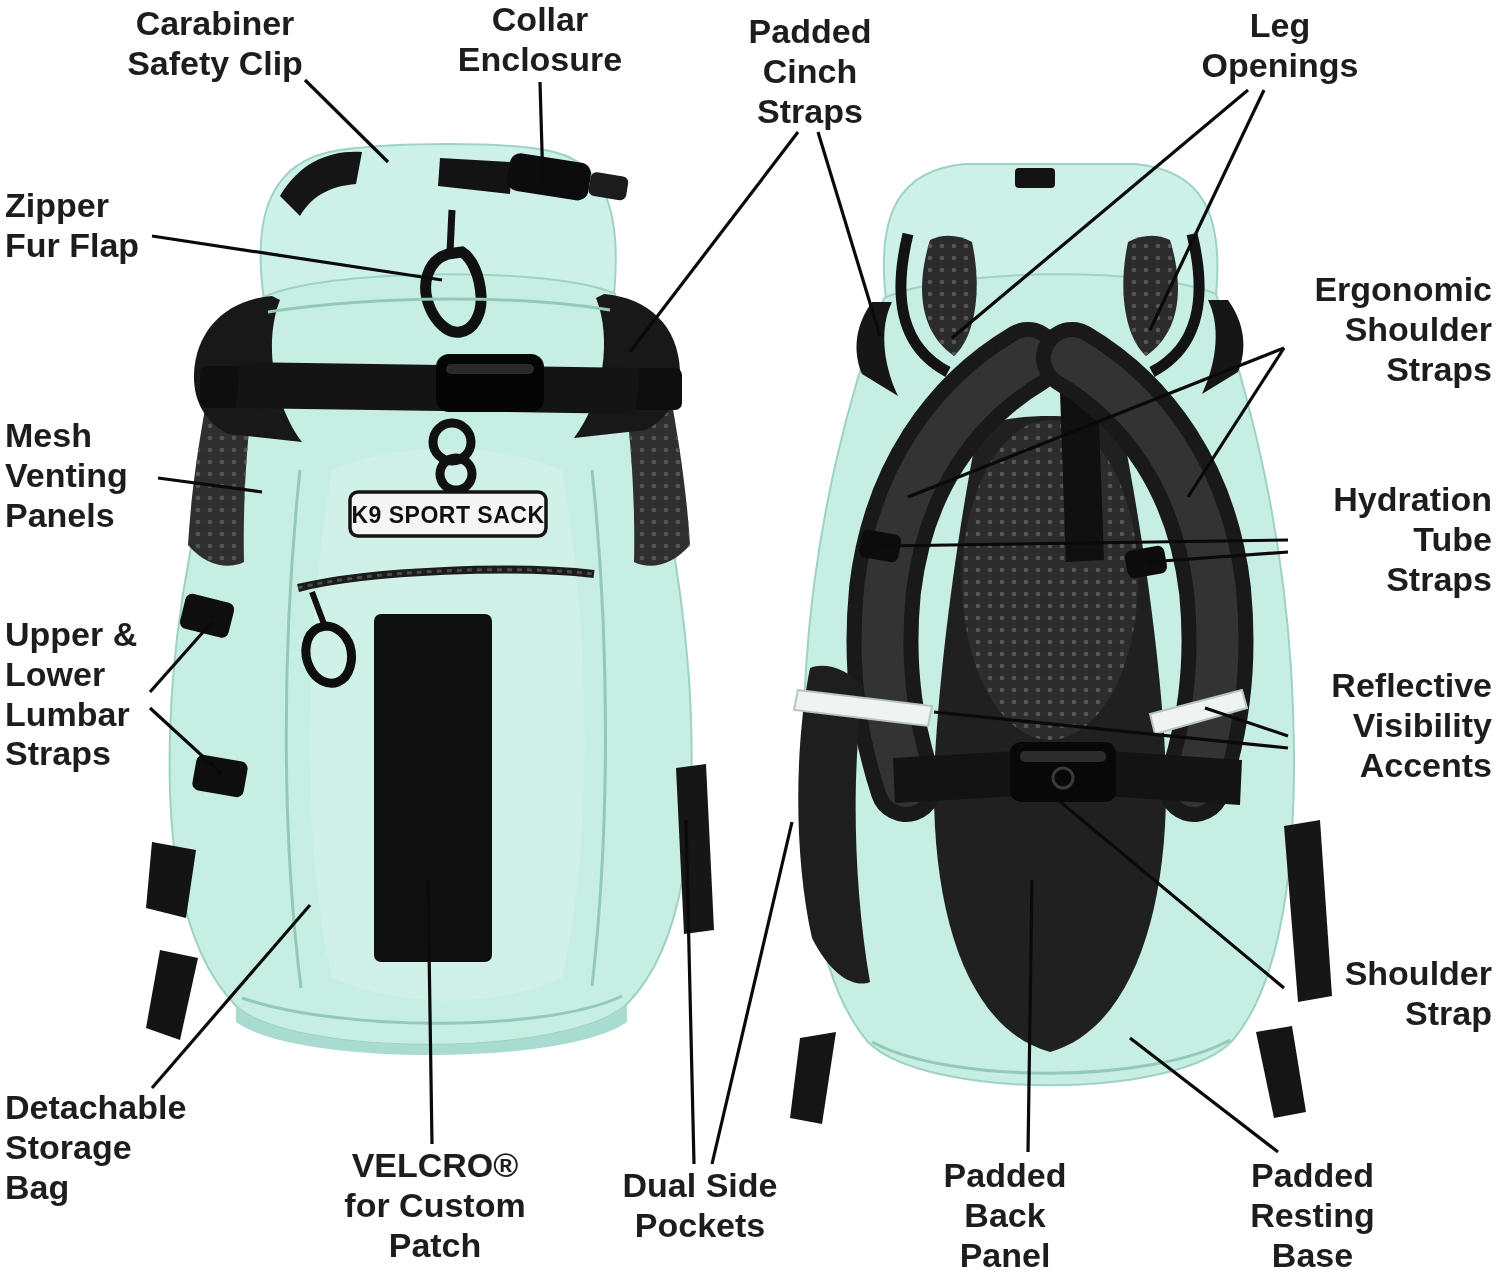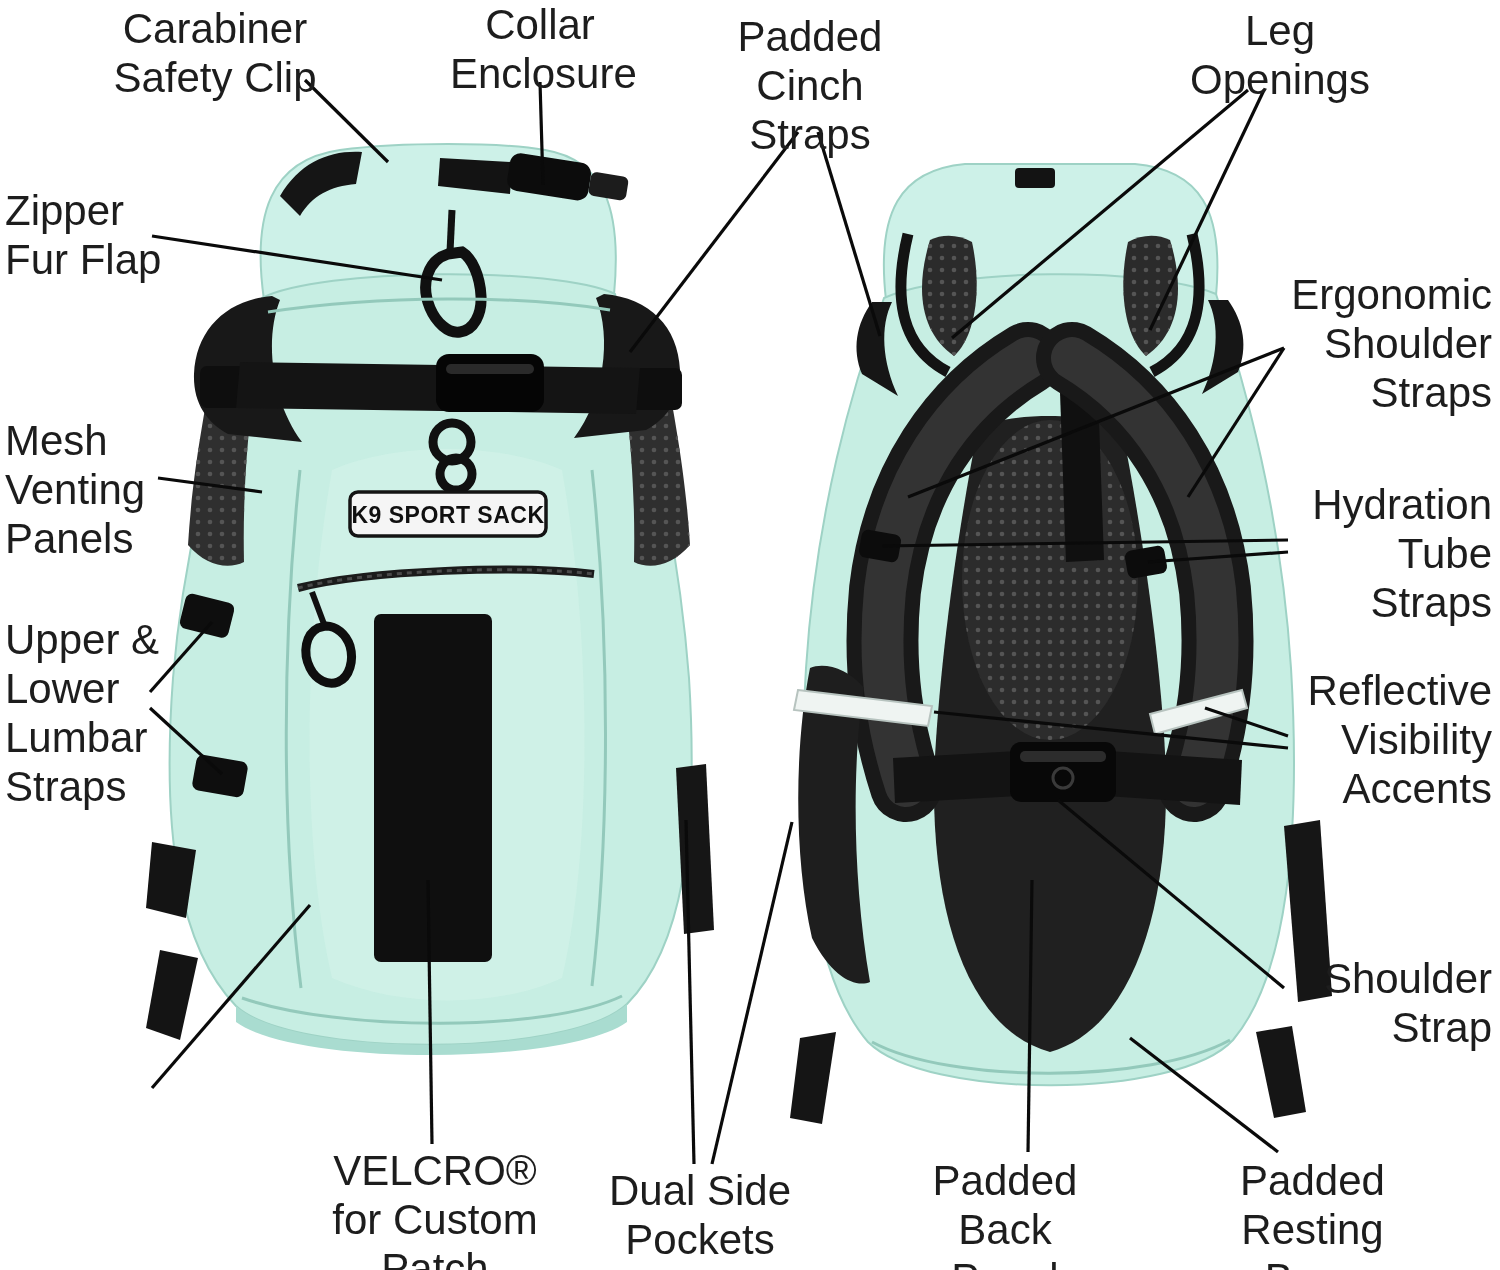--- a/index.html
+++ b/index.html
@@ -2,21 +2,21 @@
 <html><head>
 <meta charset="utf-8">
 <style>
   html,body{margin:0;padding:0;background:#ffffff;}
   .canvas{
     position:relative;width:1500px;height:1270px;background:#ffffff;overflow:hidden;
     font-family:"Liberation Sans","DejaVu Sans",sans-serif;
   }
   .art{position:absolute;left:0;top:0;width:1500px;height:1270px;}
   .label{
-    position:absolute;font-weight:400;font-size:42px;line-height:1.17;
+    position:absolute;font-weight:700;font-size:34px;line-height:1.17;
     color:#1d1d1d;white-space:pre-line;
   }
   .label.center{text-align:center;}
   .label.right{text-align:right;}
 </style>
 </head>
 <body>
 
 <div class="canvas">
 
@@ -224,20 +224,23 @@
 Lumbar
 Straps</div>
 
   <div class="label right" style="right:8px;top:666px;width:230px">Reflective
 Visibility
 Accents</div>
 
   <div class="label right" style="right:8px;top:954px;width:230px">Shoulder
 Strap</div>
 
+  <div class="label" style="left:5px;top:1088px">Detachable
+Storage
+Bag</div>
 
   <div class="label center" style="left:590px;top:1166px;width:220px">Dual Side
 Pockets</div>
 
   <div class="label center" style="left:315px;top:1146px;width:240px">VELCRO®
 for Custom
 Patch</div>
 
   <div class="label center" style="left:915px;top:1156px;width:180px">Padded
 Back

